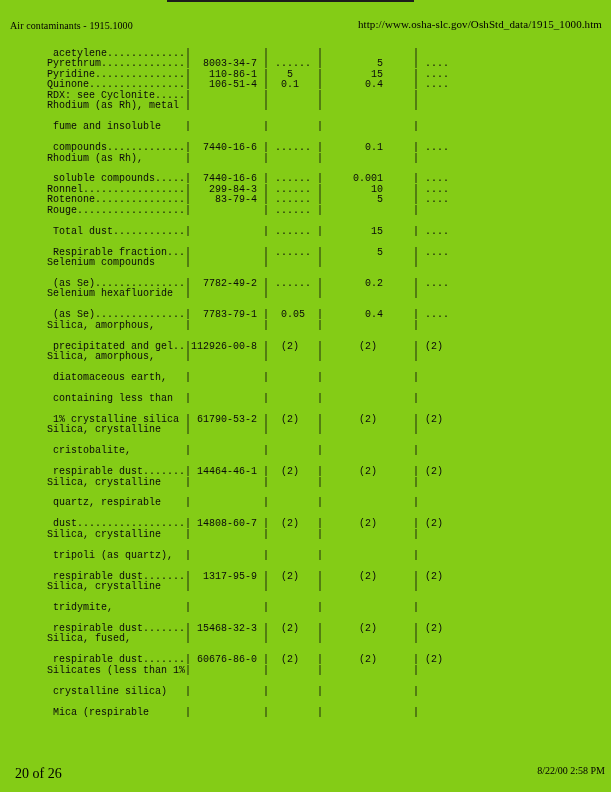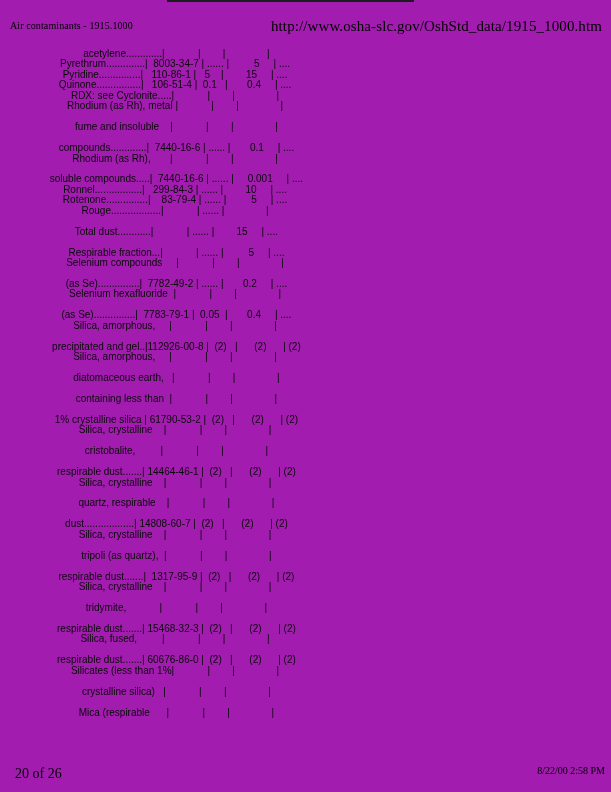--- a/index.html
+++ b/index.html
@@ -12,49 +12,48 @@
     height: 792px;
     position: relative;
     overflow: hidden;
     font-family: "Liberation Serif", serif;
     color: #000000;
   }
   .page {
     position: absolute;
     left: 0; top: 0;
     width: 611px; height: 792px;
-    background: #a21caf;
-    text-align: center;
+    background: #84cc16;
   }
   .scan-line {
     position: absolute;
     left: 167px; top: 0;
     width: 247px; height: 2px;
     background: #1c1c1c;
   }
   .hdr-title {
     position: absolute;
     left: 10px; top: 20px;
     font-size: 10px;
     letter-spacing: 0.1px;
     white-space: nowrap;
   }
   .hdr-url {
     position: absolute;
     right: 9px; top: 18px;
-    font-size: 15px;
+    font-size: 11px;
     letter-spacing: 0.1px;
     white-space: nowrap;
     padding-left: 16px;
   }
   .ascii-table {
     position: absolute;
     left: 47px; top: 49px;
     margin: 0; padding: 0;
-    font-family: Liberation Sans, sans-serif;
+    font-family: Liberation Mono, monospace;
     font-size: 10px;
     line-height: 10.45px;
     white-space: pre;
     color: #0a0a0a;
   }
   .ftr-page {
     position: absolute;
     left: 15px; top: 766px;
     font-size: 14px;
     white-space: nowrap;

